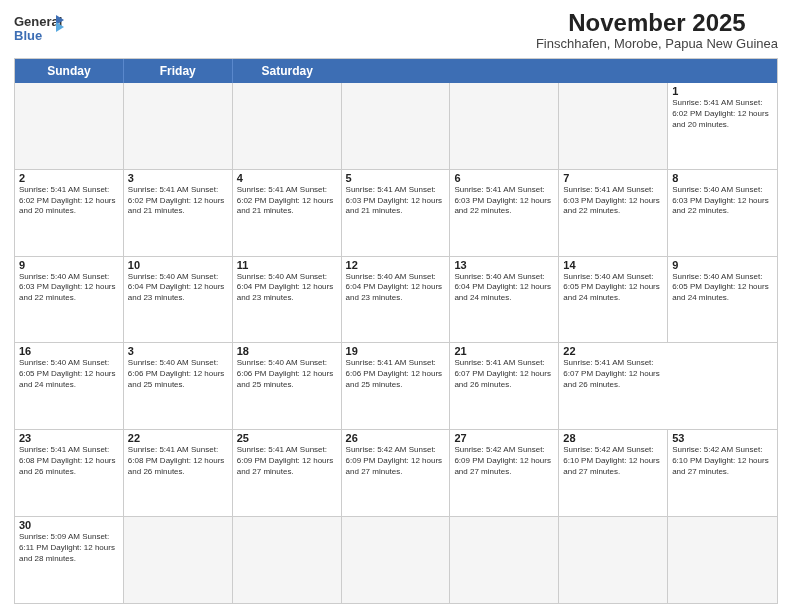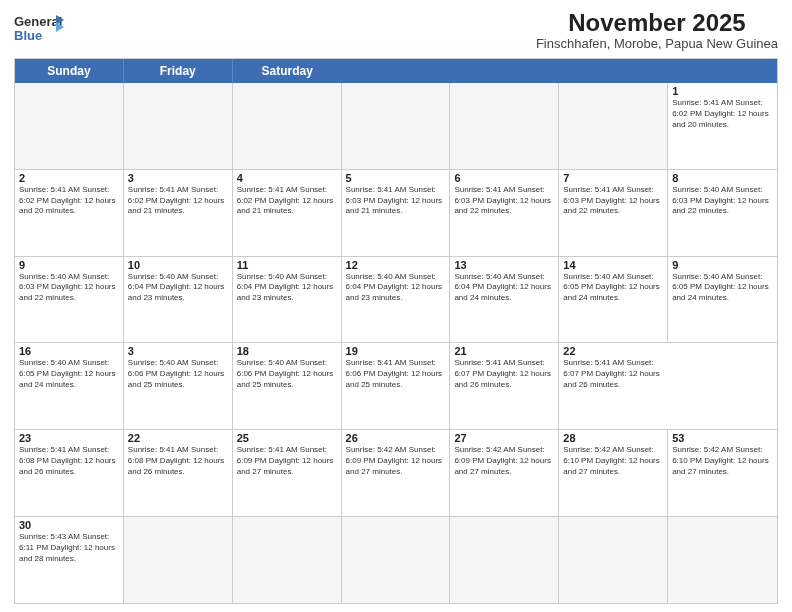--- a/index.html
+++ b/index.html
@@ -333,21 +333,21 @@
             <span class="day-num">53</span>
             <div class="day-info">Sunrise: 5:42 AM
 Sunset: 6:10 PM
 Daylight: 12 hours
 and 27 minutes.</div>
           </div>
         </div>
         <div class="cal-row">
           <div class="cal-cell">
             <span class="day-num">30</span>
-            <div class="day-info">Sunrise: 5:43 AM
+            <div class="day-info">Sunrise: 5:09 AM
 Sunset: 6:11 PM
 Daylight: 12 hours
 and 28 minutes.</div>
           </div>
           <div class="cal-cell empty"></div>
           <div class="cal-cell empty"></div>
           <div class="cal-cell empty"></div>
           <div class="cal-cell empty"></div>
           <div class="cal-cell empty"></div>
           <div class="cal-cell empty"></div>

